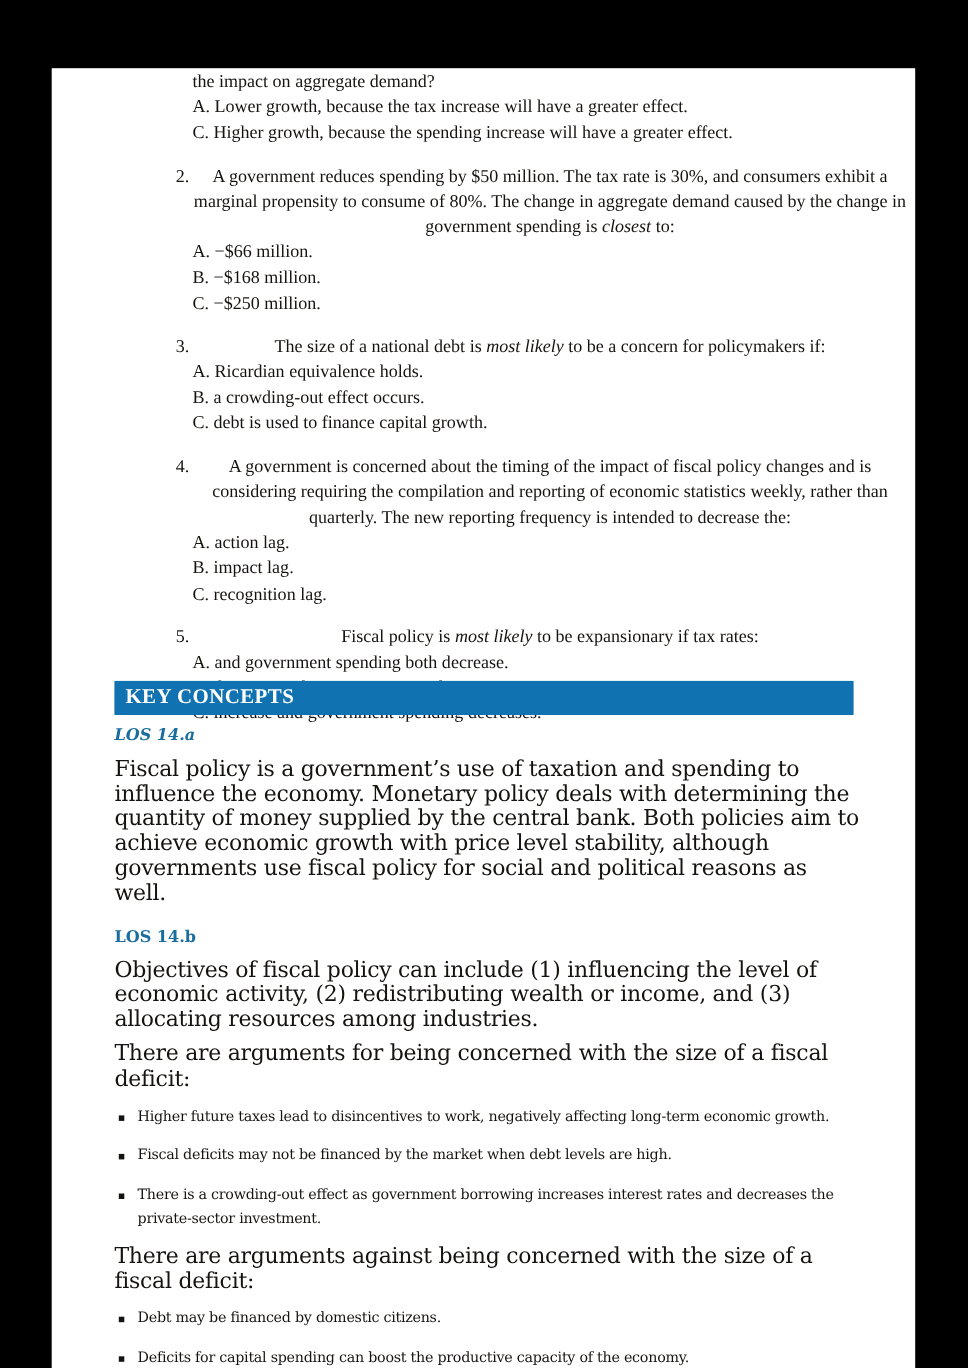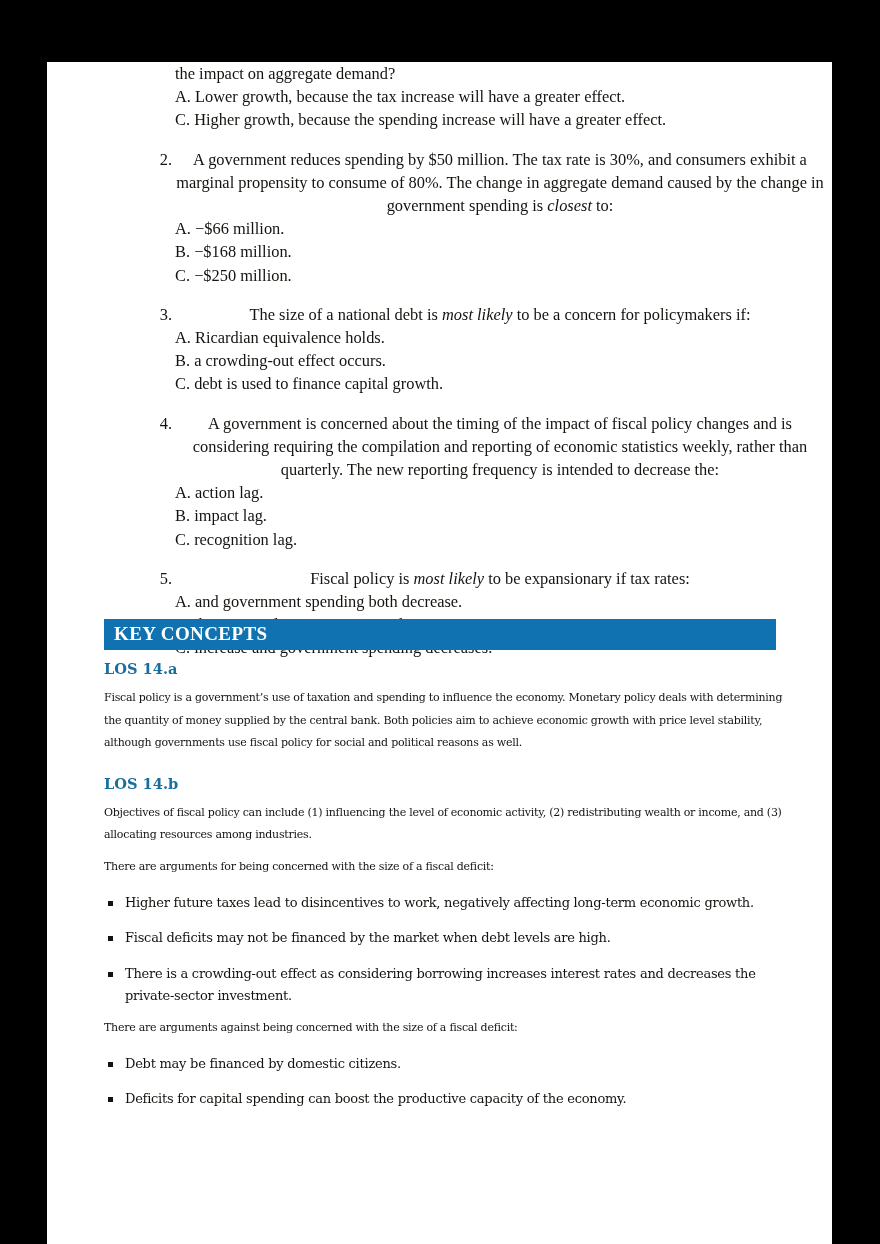--- a/index.html
+++ b/index.html
@@ -100,23 +100,23 @@
     color: #15130f;
   }
   .los {
     color: #1a6e9e;
     font-weight: bold;
     font-size: 14.6px;
     line-height: 18px;
     font-family: "DejaVu Serif", serif;
     margin-top: 20px;
   }
-  .los.first { margin-top: 0; }
+  .los.first { margin-top: 0; font-style: italic; }
   .kc-p {
-    font-size: 11px;
+    font-size: 20px;
     line-height: 22.6px;
     margin-top: 9px;
     text-align: left;
     letter-spacing: -0.25px;
   }
   .kc-bullets {
     margin: 0;
     padding: 0;
     list-style: none;
   }
@@ -193,21 +193,21 @@
     <div class="los first">LOS 14.a</div>
     <div class="kc-p">Fiscal policy is a government’s use of taxation and spending to influence the economy. Monetary policy deals with determining the quantity of money supplied by the central bank. Both policies aim to achieve economic growth with price level stability, although governments use fiscal policy for social and political reasons as well.</div>
 
     <div class="los">LOS 14.b</div>
     <div class="kc-p">Objectives of fiscal policy can include (1) influencing the level of economic activity, (2) redistributing wealth or income, and (3) allocating resources among industries.</div>
     <div class="kc-p">There are arguments for being concerned with the size of a fiscal deficit:</div>
 
     <ul class="kc-bullets">
       <li><span class="sq"></span><span>Higher future taxes lead to disincentives to work, negatively affecting long-term economic growth.</span></li>
       <li><span class="sq"></span><span>Fiscal deficits may not be financed by the market when debt levels are high.</span></li>
-      <li><span class="sq"></span><span>There is a crowding-out effect as considering borrowing increases interest rates and decreases the private-sector investment.</span></li>
+      <li><span class="sq"></span><span>There is a crowding-out effect as government borrowing increases interest rates and decreases the private-sector investment.</span></li>
     </ul>
 
     <div class="kc-p">There are arguments against being concerned with the size of a fiscal deficit:</div>
 
     <ul class="kc-bullets">
       <li><span class="sq"></span><span>Debt may be financed by domestic citizens.</span></li>
       <li><span class="sq"></span><span>Deficits for capital spending can boost the productive capacity of the economy.</span></li>
     </ul>
 
   </div>

